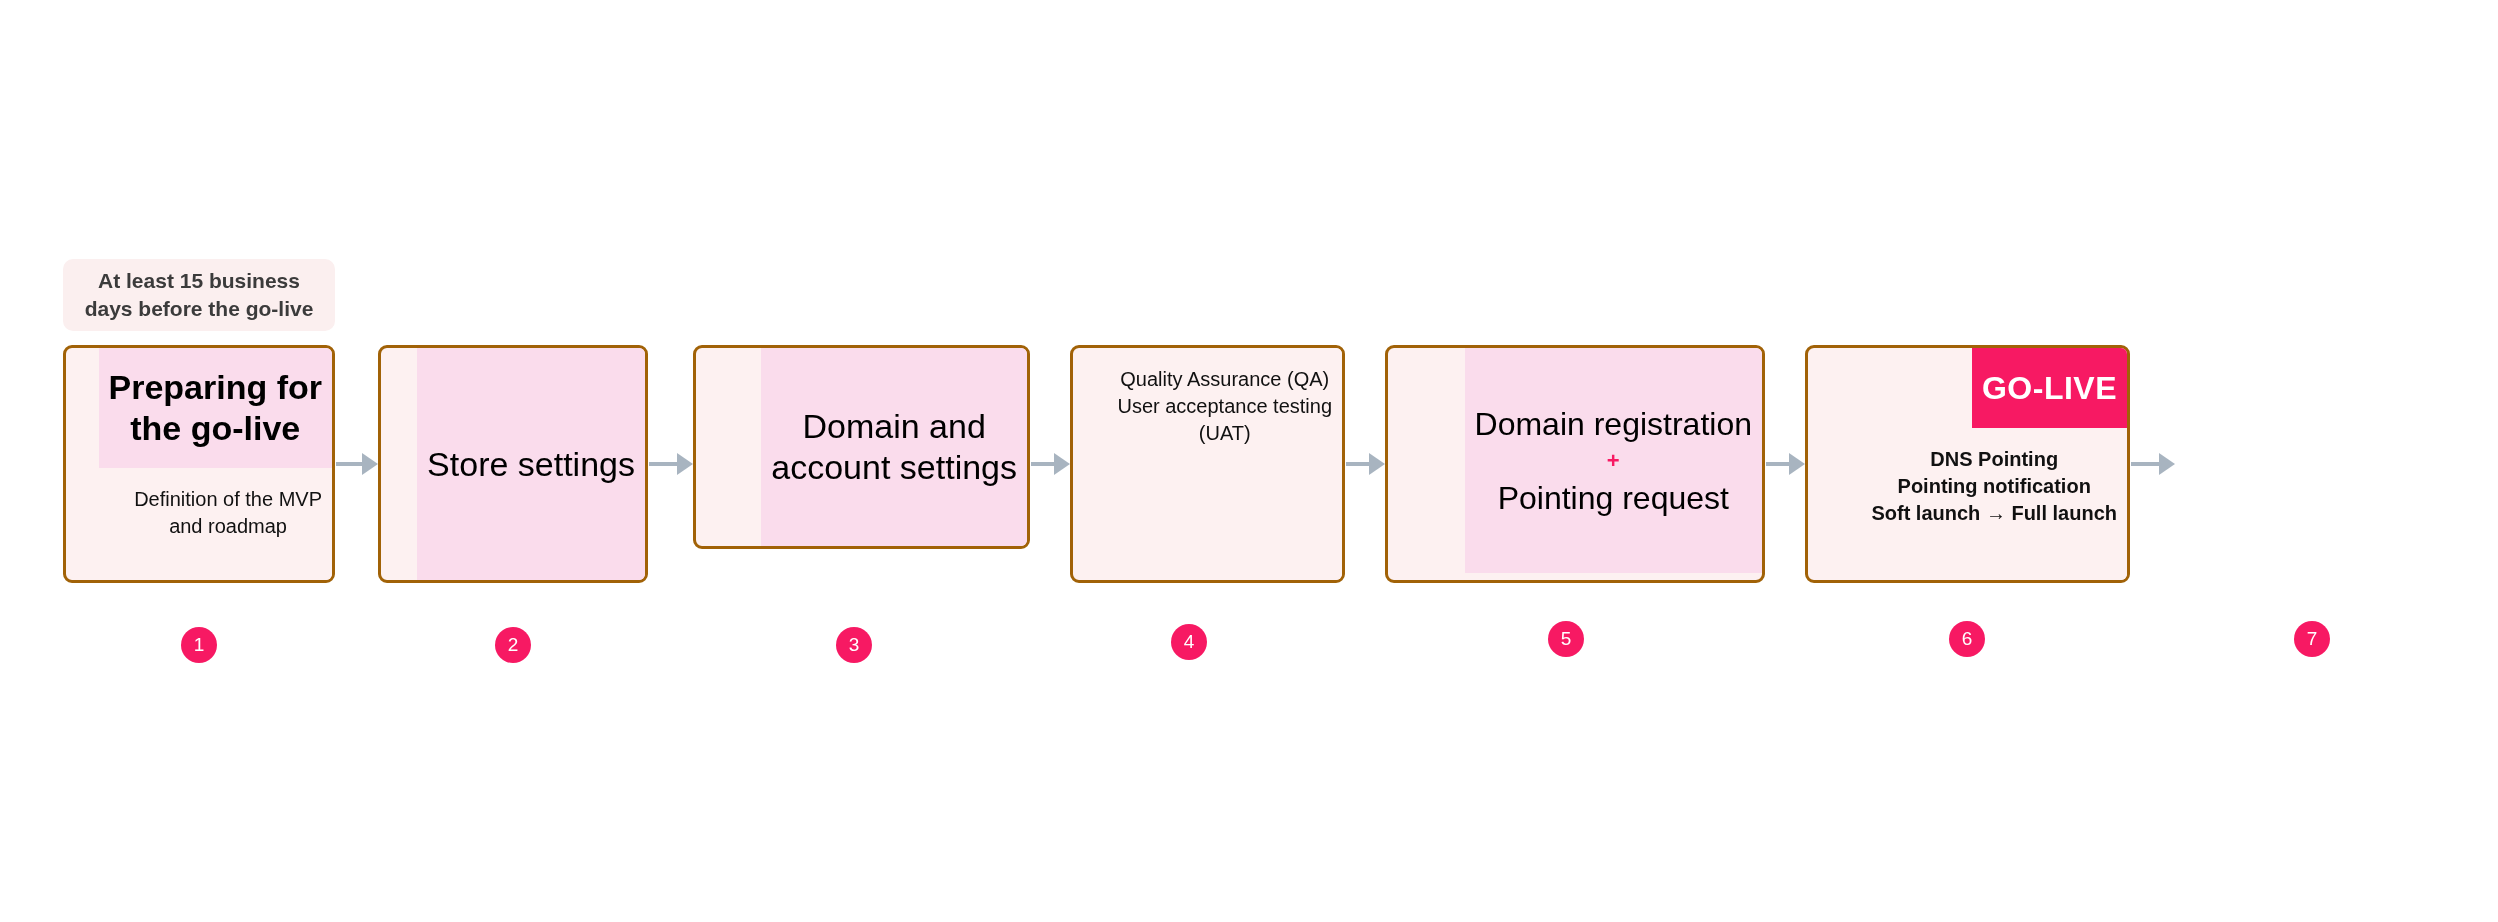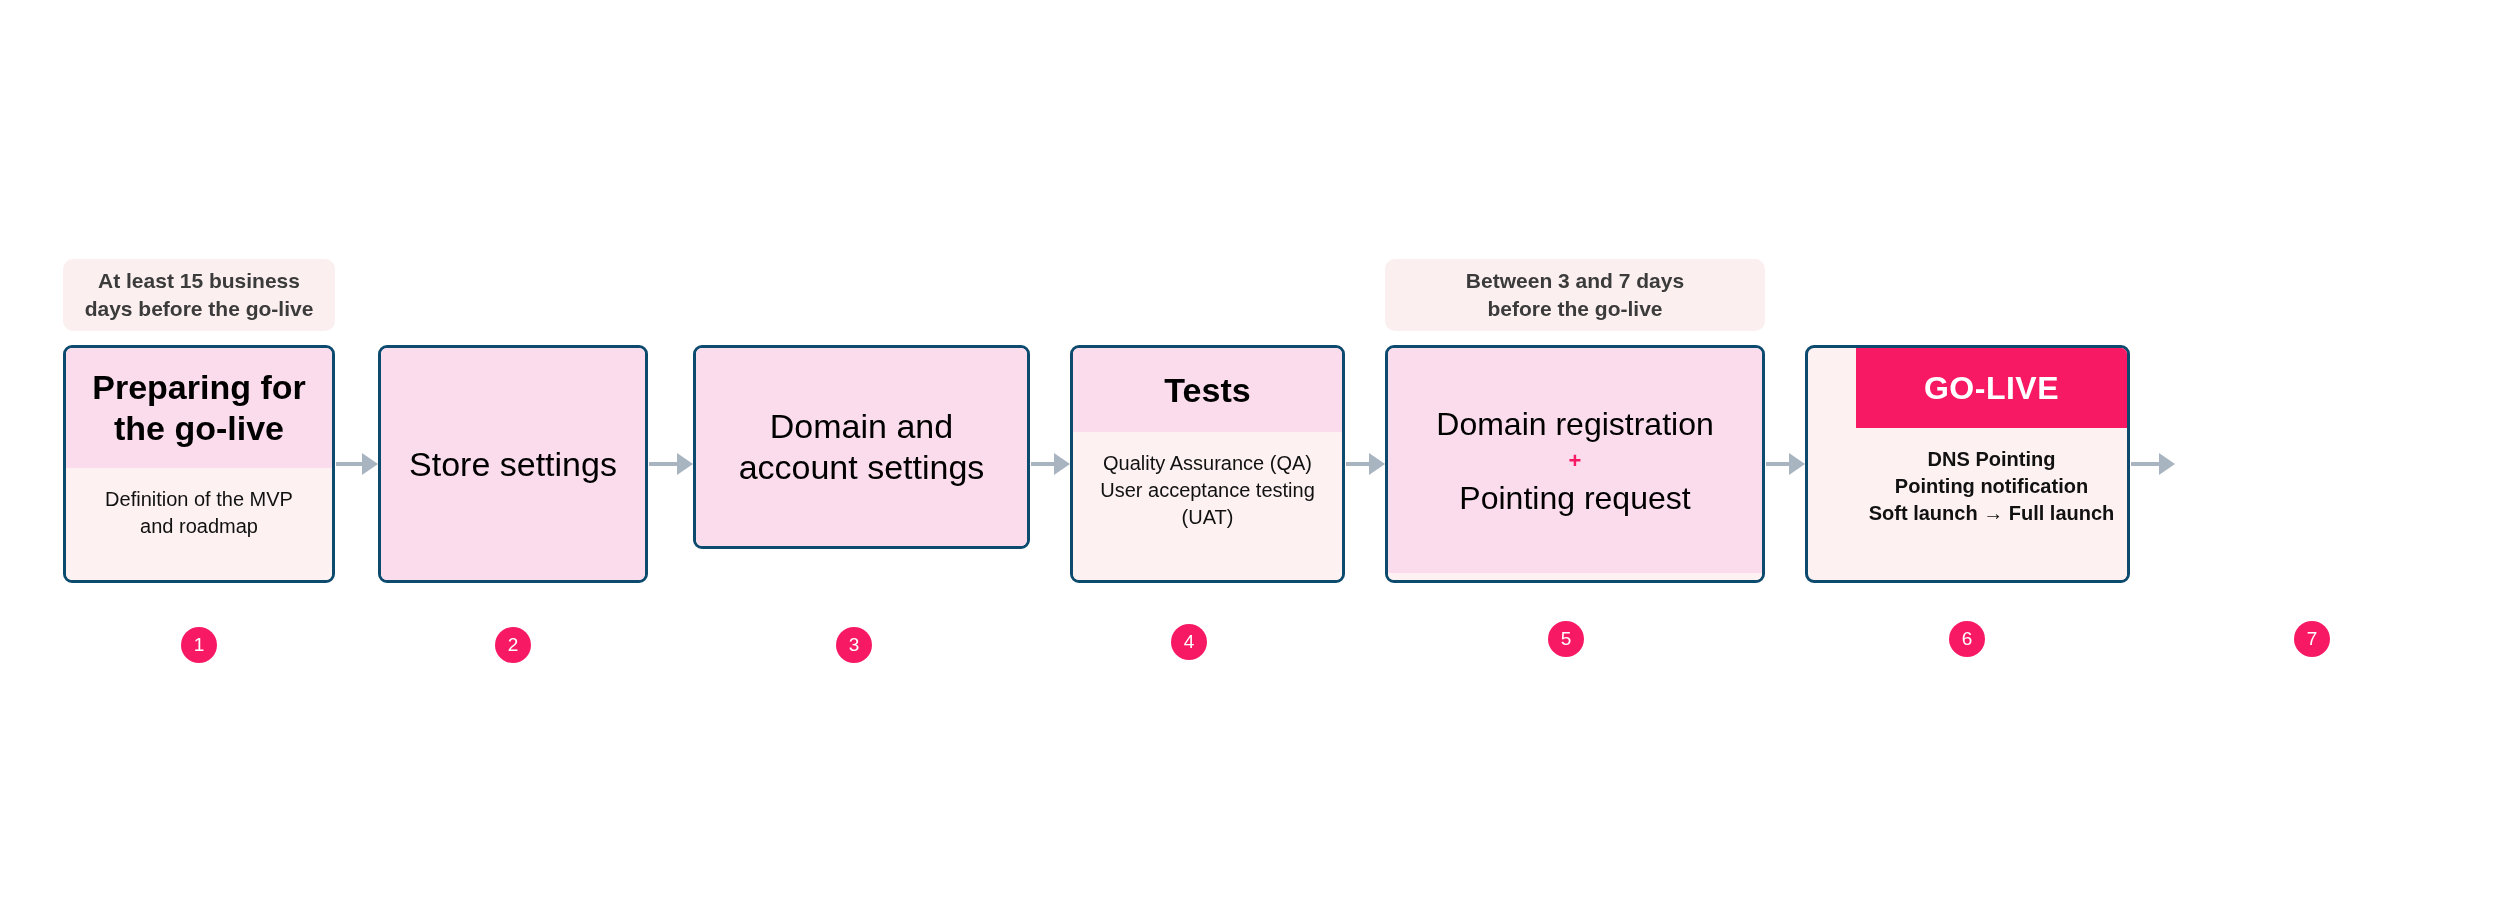--- a/index.html
+++ b/index.html
@@ -35,27 +35,28 @@
     align-items: center;
     justify-content: center;
     padding: 24px 10px;
     box-sizing: border-box;
     white-space: pre-line;
   }
 
   
   .card {
     position: absolute;
-    border: 3px solid #0c4a6e;
+    border: 3px solid #a16207;
     border-radius: 9px;
     box-sizing: border-box;
     overflow: hidden;
     display: flex;
     flex-direction: column;
     background: #FDF1F1;
+    align-items: flex-end;
   }
   .card-head {
     background: #FADCEC;
     display: flex;
     align-items: center;
     justify-content: center;
     box-sizing: border-box;
     padding: 6px 10px;
   }
   .card-body {
@@ -149,22 +150,20 @@
   }
 </style>
 </head>
 <body>
 
 <div id="canvas">
 
   <div class="caption" style="left:63px; top:259px; width:272px; height:72px;">At least 15 business
 days before the go-live</div>
 
-  <div class="caption" style="left:1385px; top:259px; width:380px; height:72px;">Between 3 and 7 days
-before the go-live</div>
 
   <div class="card" style="left:63px; top:345px; width:272px; height:238px;">
     <div class="card-head" style="height:120px;">
       <p class="title">Preparing for
 the go-live</p>
     </div>
     <div class="card-body">
       <p class="subtext">Definition of the MVP
 and roadmap</p>
     </div>
@@ -177,23 +176,20 @@
   </div>
 
   <div class="card" style="left:693px; top:345px; width:337px; height:204px;">
     <div class="card-head" style="height:100%;">
       <p class="title plain">Domain and
 account settings</p>
     </div>
   </div>
 
   <div class="card" style="left:1070px; top:345px; width:275px; height:238px;">
-    <div class="card-head" style="height:84px;">
-      <p class="title">Tests</p>
-    </div>
     <div class="card-body">
       <p class="subtext">Quality Assurance (QA)
 User acceptance testing
 (UAT)</p>
     </div>
   </div>
 
   <div class="card" style="left:1385px; top:345px; width:380px; height:238px;">
     <div class="card-head" style="height:225px; flex-direction:column; justify-content:center;">
       <p class="title stack">Domain registration</p>

